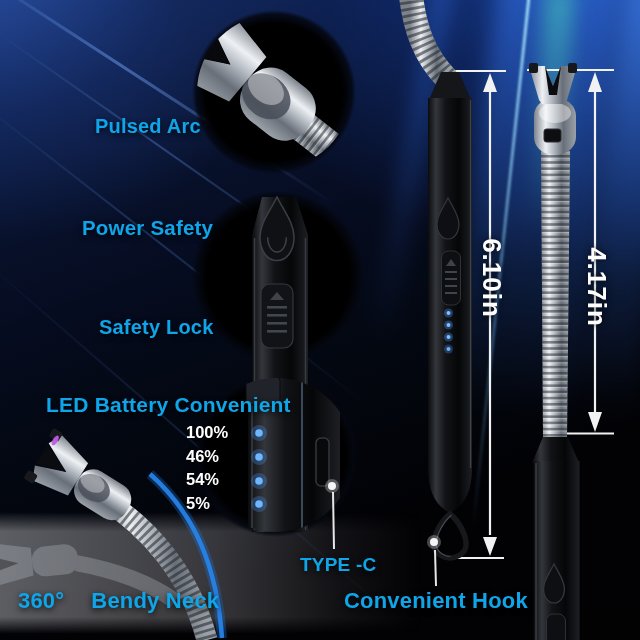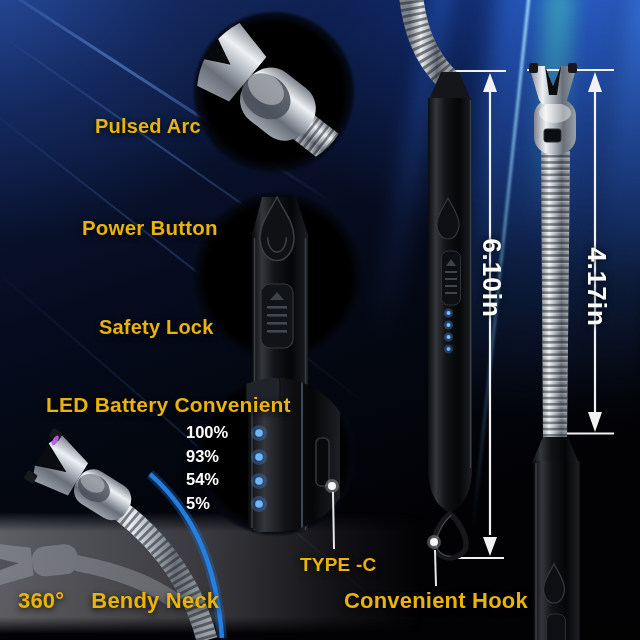--- a/index.html
+++ b/index.html
@@ -31,21 +31,21 @@
     background:linear-gradient(90deg,transparent,rgba(90,140,230,.28) 45%,transparent);}
   .t4{left:-90px;top:430px;width:540px;height:2px;transform:rotate(41deg);
     background:linear-gradient(90deg,transparent,rgba(70,120,210,.2) 50%,transparent);}
   .wedge{left:0;top:512px;width:470px;height:122px;
     background:linear-gradient(90deg,rgba(168,168,172,.55),rgba(142,142,148,.38) 45%,rgba(92,92,98,.18) 72%,transparent 90%);
     -webkit-mask-image:linear-gradient(180deg,transparent 0,#000 16%,#000 86%,transparent 100%);
     mask-image:linear-gradient(180deg,transparent 0,#000 16%,#000 86%,transparent 100%);}
   
   svg.scene{position:absolute;left:0;top:0;}
   
-  .lbl{position:absolute;color:#eab308;font-weight:bold;white-space:nowrap;
+  .lbl{position:absolute;color:#0ea5e9;font-weight:bold;white-space:nowrap;
        text-shadow:0 2px 6px rgba(0,0,0,.85);letter-spacing:.2px;}
   .lbl-pulsed{left:95px;top:115px;font-size:20px;}
   .lbl-power{left:82px;top:216px;font-size:20.5px;}
   .lbl-safety{left:99px;top:316px;font-size:20px;}
   .lbl-led{left:46px;top:393px;font-size:21px;}
   .pct{left:186px;top:421px;width:62px;}
   .pct div{font-size:16.5px;font-weight:bold;line-height:23.7px;color:#fff;
            text-shadow:0 2px 5px rgba(0,0,0,.9);}
   .lbl-bendy{left:18px;top:588px;font-size:22px;}
   .lbl-bendy .gap{margin-left:27px;}
@@ -272,27 +272,27 @@
       <circle cx="332" cy="486" r="4" fill="#f5f5f5"></circle>
     </g>
     <g>
       <line x1="435" y1="550" x2="436" y2="586" stroke="#e6e6e6" stroke-width="2"></line>
       <circle cx="434" cy="542" r="7" fill="rgba(255,255,255,.28)"></circle>
       <circle cx="434" cy="542" r="4" fill="#f5f5f5"></circle>
     </g>
   </svg>
 
   <div class="lbl lbl-pulsed">Pulsed Arc</div>
-  <div class="lbl lbl-power">Power Button</div>
+  <div class="lbl lbl-power">Power Safety</div>
   <div class="lbl lbl-safety">Safety Lock</div>
   <div class="lbl lbl-led">LED Battery Convenient</div>
 
   <div class="abs pct">
     <div>100%</div>
-    <div>93%</div>
+    <div>46%</div>
     <div>54%</div>
     <div>5%</div>
   </div>
 
   <div class="lbl lbl-bendy">
     <span>360°</span><span class="gap">Bendy Neck</span>
   </div>
 
   <div class="lbl lbl-hook">Convenient Hook</div>
   <div class="lbl lbl-typec">TYPE -C</div>

